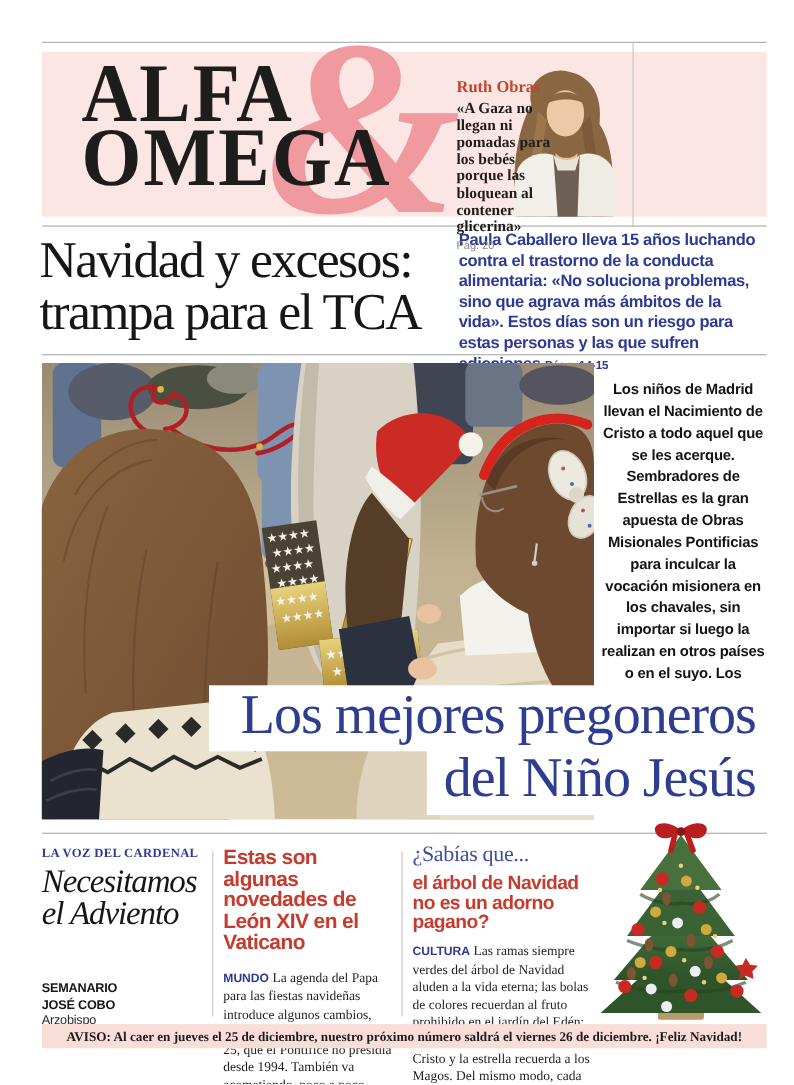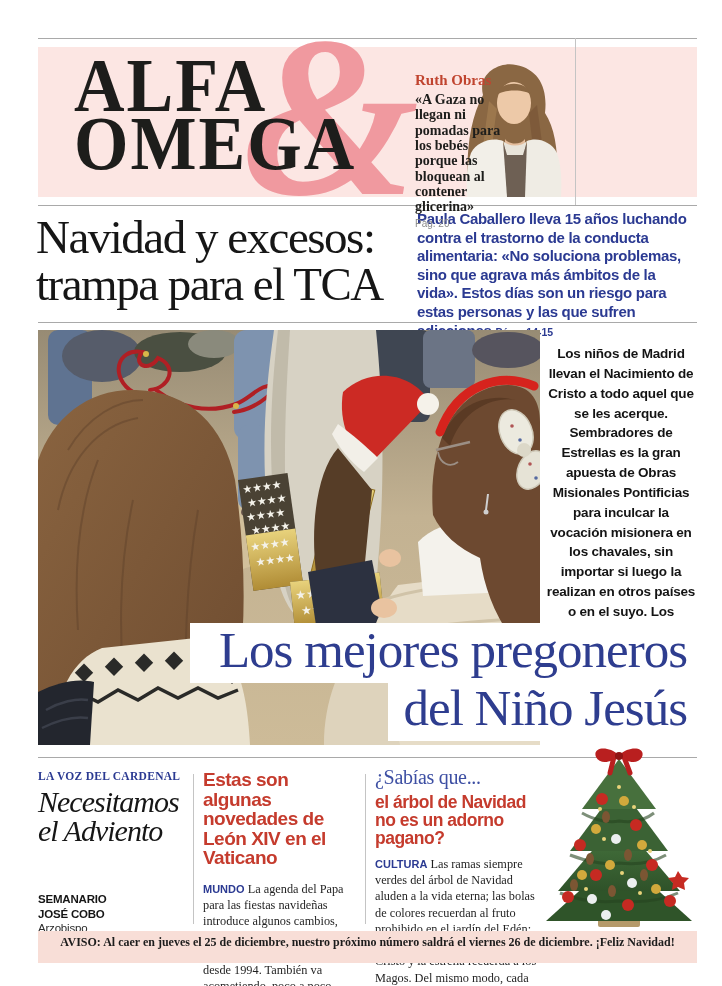--- a/index.html
+++ b/index.html
@@ -85,21 +85,21 @@
   .red-head { font-weight:700; font-size:19px; line-height:1.03; letter-spacing:-0.5px; color:#c53b2d; }
   .red-head.small { font-size:17.5px; }
   .col-culture .kicker { font-family:"Liberation Serif", serif; font-size:20px; color:#3d4fa3; letter-spacing:-0.3px; margin-bottom:4px; }
   .news-par { margin-top:13px; font-family:"Liberation Serif", serif; font-size:12.3px; line-height:1.32; color:#1f1f1f; }
   .news-par .seclabel { font-family:"Liberation Sans", sans-serif; font-weight:700; font-size:11px; color:#2b3a92; letter-spacing:0; }
   .col-culture .news-par { margin-top:9px; }
   .tree { position:absolute; left:540px; top:743px; width:158px; height:188px; }
 
   
   .notice {
-    position:absolute; left:38px; top:931px; width:659px; height:32px; background:#f8ded7;
+    position:absolute; left:38px; top:931px; width:659px; height:22px; background:#f8ded7;
     text-align:center; font-family:"Liberation Serif", serif; font-weight:700;
     font-size:12px; line-height:22px; color:#1c1c1c;
   }
 </style>
 </head>
 <body>
 
 <div class="page">
 
   <div class="hrule" style="left:38px;top:38px;width:659px;"></div>

